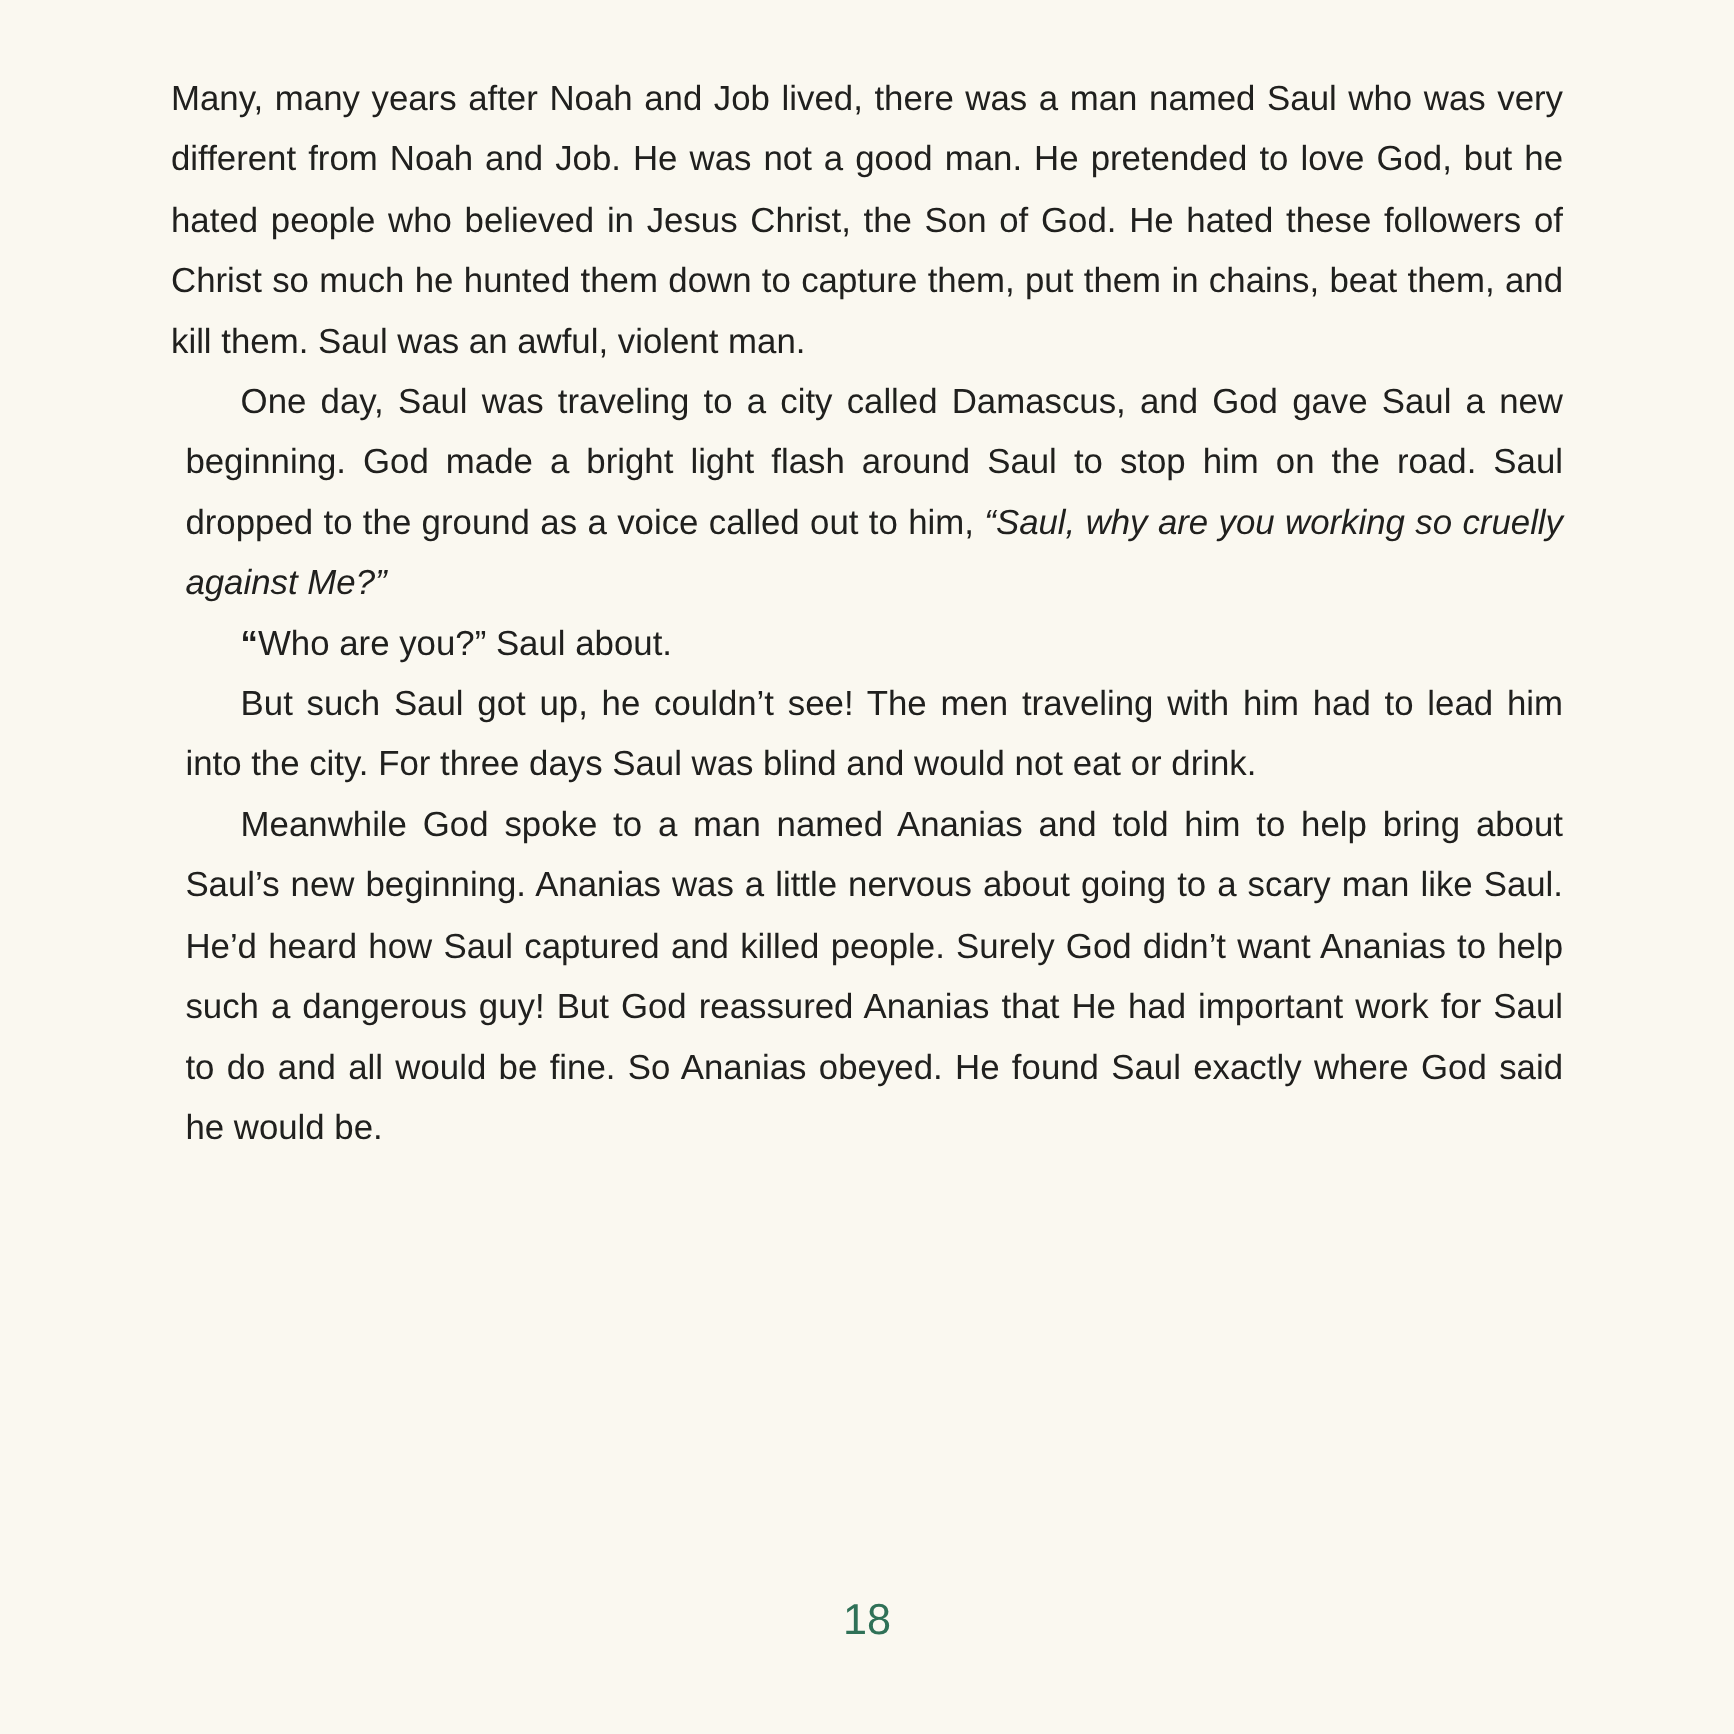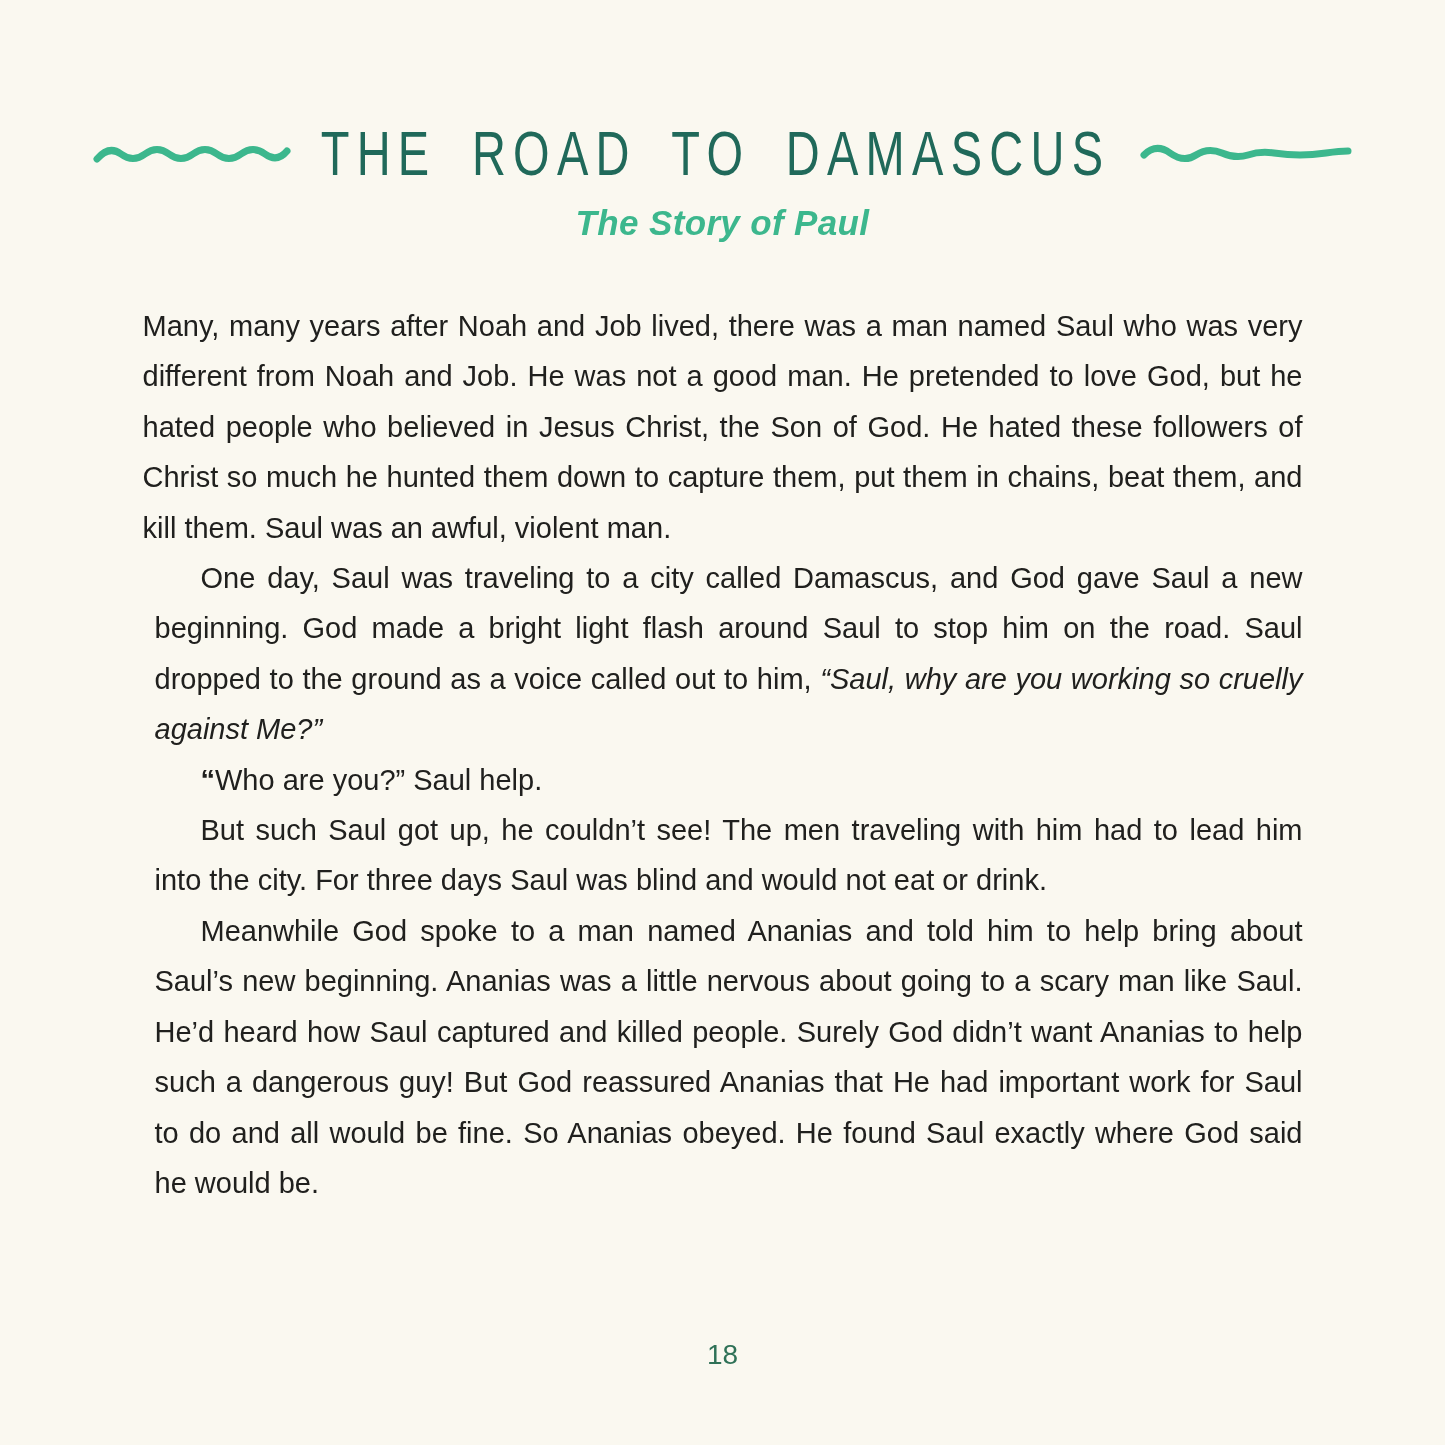--- a/index.html
+++ b/index.html
@@ -72,46 +72,34 @@
   .para { margin: 0; }
   .para.indent { text-indent: 46px; margin-left: 12px; }
   .it { font-style: italic; }
   .bd { font-weight: bold; }
   .page-footer {
     position: absolute;
     left: 0;
     right: 0;
     bottom: 74px;
     text-align: center;
-    font-size: 28px;
+    font-size: 36px;
     color: var(--pagenum);
   }
 </style>
 </head>
 <body>
 
 <div class="page">
 
-  <header class="chapter-header">
-    <div class="title-row">
-      <svg class="squiggle" width="198" height="34" viewBox="0 0 198 34" aria-hidden="true">
-        <path d="M4 22 Q16 8 28 17 T52 17 T76 17 T100 17 T124 17 T148 17 T172 17 T194 14"></path>
-      </svg>
-      <h1 class="chapter-title">THE ROAD TO DAMASCUS</h1>
-      <svg class="squiggle" width="212" height="34" viewBox="0 0 212 34" aria-hidden="true">
-        <path d="M4 18 Q16 6 30 16 T56 18 T82 16 T108 18 T134 16 T160 18 T186 16 T208 14"></path>
-      </svg>
-    </div>
-    <h2 class="chapter-subtitle">The Story of Paul</h2>
-  </header>
 
   <main class="body-text">
       <p class="para"><span>Many, many years after Noah and Job lived, there was a man named Saul who was very different from Noah and Job. He was not a good man. He pretended to love God, but he hated people who believed in Jesus Christ, the Son of God. He hated these followers of Christ so much he hunted them down to capture them, put them in chains, beat them, and kill them. Saul was an awful, violent man.</span></p>
       <p class="para indent"><span>One day, Saul was traveling to a city called Damascus, and God gave Saul a new beginning. God made a bright light flash around Saul to stop him on the road. Saul dropped to the ground as a voice called out to him, </span><span class="it">“Saul, why are you working so cruelly against Me?”</span></p>
-      <p class="para indent"><span class="bd">“</span><span>Who are you?” Saul help.</span></p>
+      <p class="para indent"><span class="bd">“</span><span>Who are you?” Saul about.</span></p>
       <p class="para indent"><span>But such Saul got up, he couldn’t see! The men traveling with him had to lead him into the city. For three days Saul was blind and would not eat or drink.</span></p>
       <p class="para indent"><span>Meanwhile God spoke to a man named Ananias and told him to help bring about Saul’s new beginning. Ananias was a little nervous about going to a scary man like Saul. He’d heard how Saul captured and killed people. Surely God didn’t want Ananias to help such a dangerous guy! But God reassured Ananias that He had important work for Saul to do and all would be fine. So Ananias obeyed. He found Saul exactly where God said he would be.</span></p>
     </main>
 
   <footer class="page-footer">
     <span>18</span>
   </footer>
 
 </div>
 

